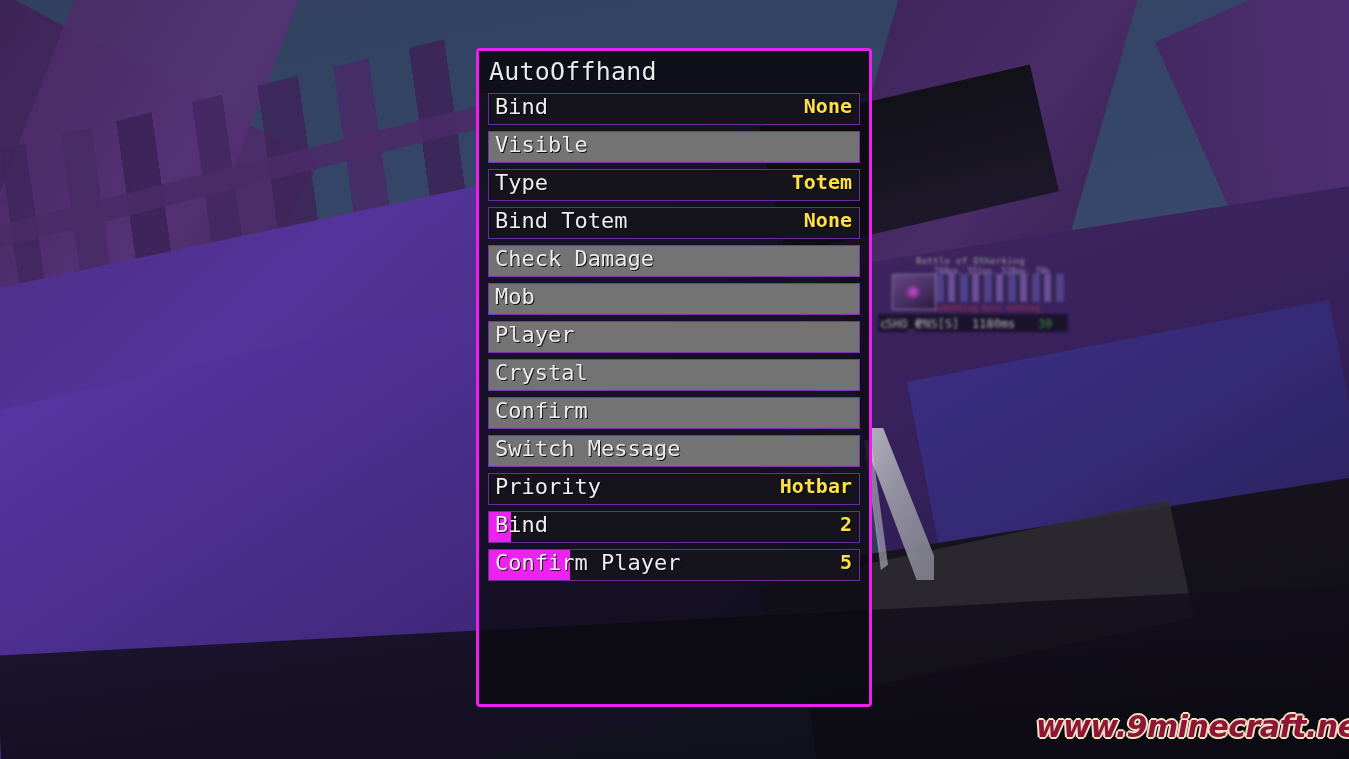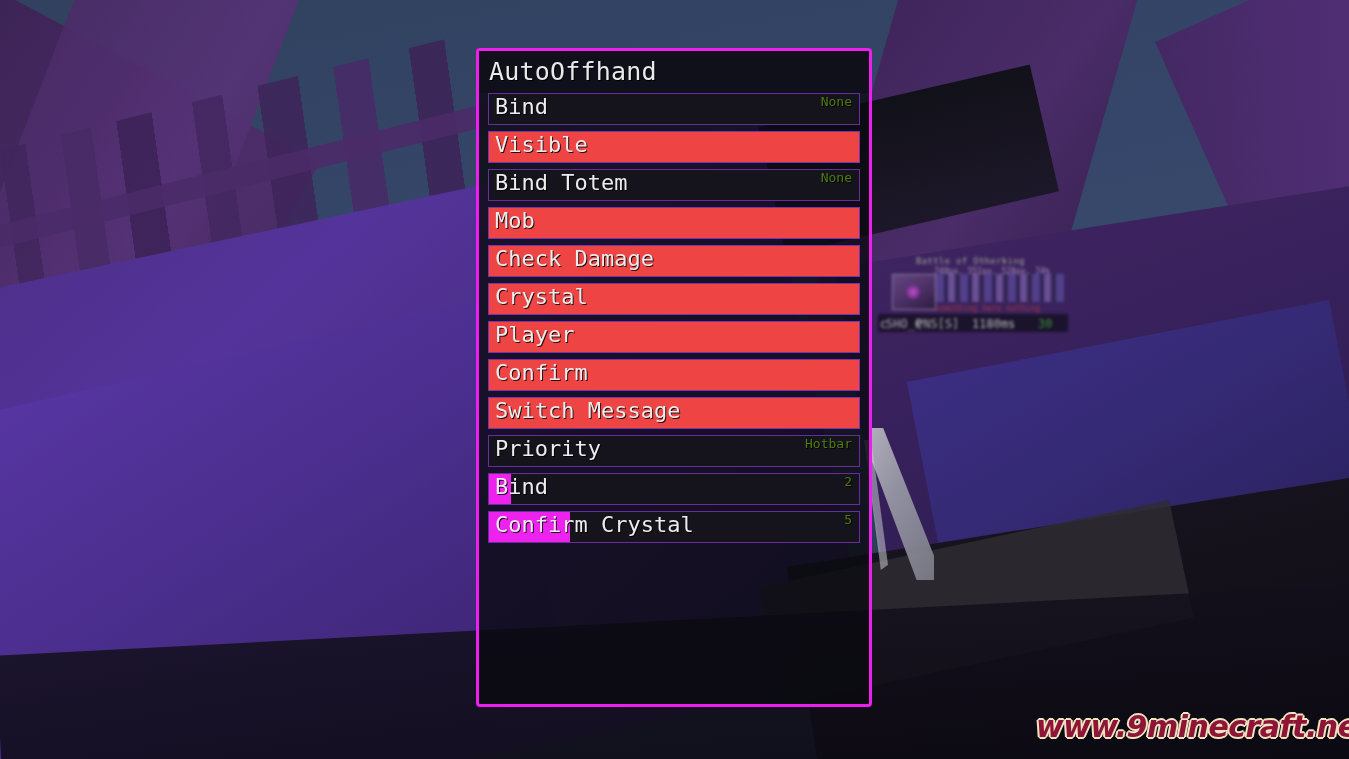--- a/index.html
+++ b/index.html
@@ -267,21 +267,21 @@
     height: 32px;
     margin-bottom: 6px;
     border: 1px solid #6a2b9e;
     background: #15141c;
     box-sizing: border-box;
     overflow: hidden;
     display: flex;
     justify-content: space-between;
   }
   .row.on {
-    background: #ef4444;
+    background: #737373;
     border-color: #7b31b2;
   }
   .row-fill {
     position: absolute;
     left: 0; top: 0; bottom: 0;
     background: #ee22ee;
     pointer-events: none;
   }
   .row-label {
     position: relative;
@@ -289,24 +289,25 @@
     padding-left: 6px;
     font-size: 22px;
     color: #ececee;
     text-shadow: 1px 1px 0 rgba(0,0,0,.85);
     white-space: nowrap;
   }
   .row-value {
     position: relative;
     z-index: 2;
     padding-right: 7px;
-    font-size: 13px;
-    color: #4d7c0f;
+    font-size: 20px;
+    color: #fde047;
     text-shadow: 1px 1px 0 rgba(0,0,0,.85);
     white-space: nowrap;
+    font-weight: bold;
   }
 
   
   .watermark {
     position: absolute;
     left: 1036px;
     top: 709px;
     font-family: "DejaVu Sans", sans-serif;
     font-size: 30px;
     font-weight: 700;
@@ -365,37 +366,41 @@
     <div class="rows">
         <div class="row">
           <span class="row-label">Bind</span>
           <span class="row-value">None</span>
         </div>
         <div class="row on">
           <span class="row-label">Visible</span>
           <span class="row-value"></span>
         </div>
         <div class="row">
+          <span class="row-label">Type</span>
+          <span class="row-value">Totem</span>
+        </div>
+        <div class="row">
           <span class="row-label">Bind Totem</span>
           <span class="row-value">None</span>
         </div>
         <div class="row on">
+          <span class="row-label">Check Damage</span>
+          <span class="row-value"></span>
+        </div>
+        <div class="row on">
           <span class="row-label">Mob</span>
           <span class="row-value"></span>
         </div>
         <div class="row on">
-          <span class="row-label">Check Damage</span>
+          <span class="row-label">Player</span>
           <span class="row-value"></span>
         </div>
         <div class="row on">
           <span class="row-label">Crystal</span>
-          <span class="row-value"></span>
-        </div>
-        <div class="row on">
-          <span class="row-label">Player</span>
           <span class="row-value"></span>
         </div>
         <div class="row on">
           <span class="row-label">Confirm</span>
           <span class="row-value"></span>
         </div>
         <div class="row on">
           <span class="row-label">Switch Message</span>
           <span class="row-value"></span>
         </div>
@@ -403,21 +408,21 @@
           <span class="row-label">Priority</span>
           <span class="row-value">Hotbar</span>
         </div>
         <div class="row">
           <div class="row-fill" style="width: 6%;"></div>
           <span class="row-label">Bind</span>
           <span class="row-value">2</span>
         </div>
         <div class="row">
           <div class="row-fill" style="width: 22%;"></div>
-          <span class="row-label">Confirm Crystal</span>
+          <span class="row-label">Confirm Player</span>
           <span class="row-value">5</span>
         </div>
       </div>
   </div>
 
   <div class="watermark">www.9minecraft.net</div>
 
 </div>
 
 </body></html>

